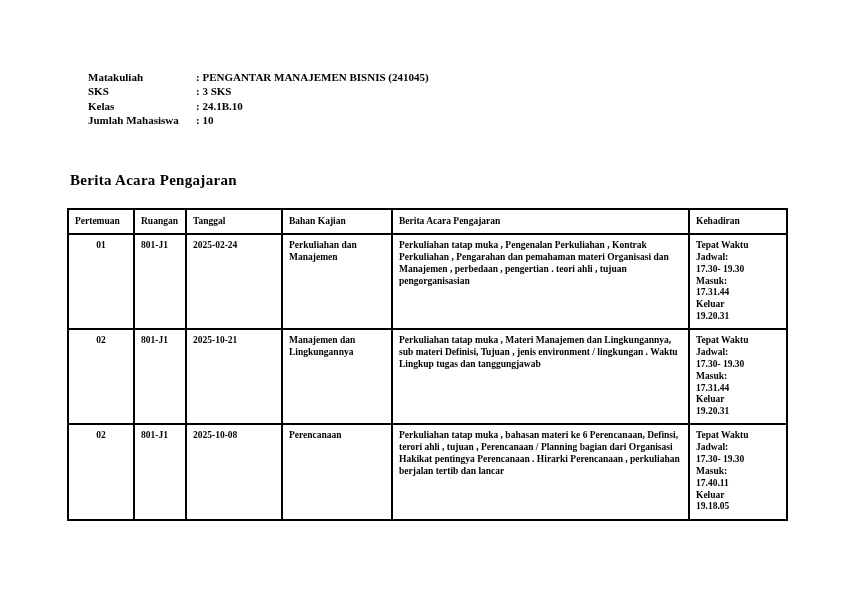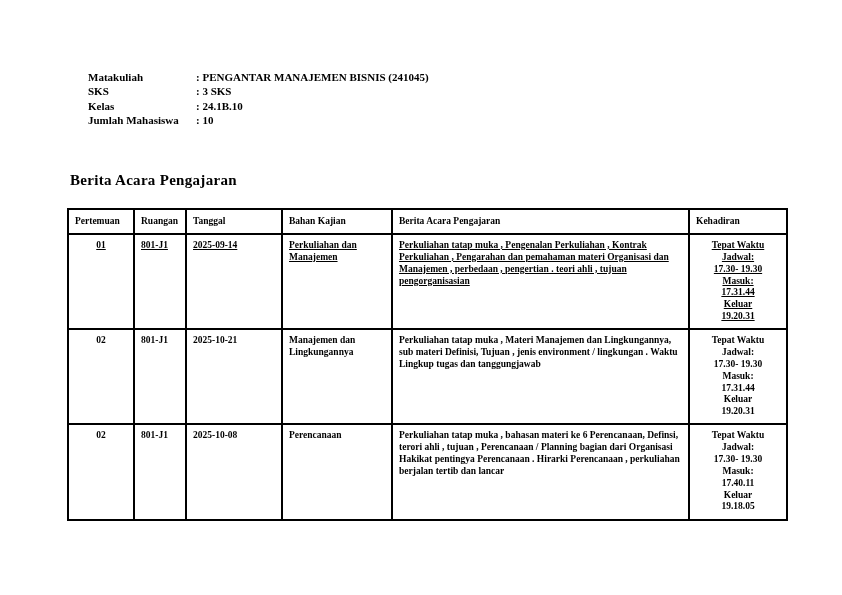--- a/index.html
+++ b/index.html
@@ -48,25 +48,25 @@
     font-size: 9.5px;
     font-weight: 700;
     line-height: 1.25;
     overflow: hidden;
   }
   .baa-table th {
     text-align: left;
     height: 18px;
     padding-top: 6px;
   }
-  .baa-table tr.r1 td { height: 93px; text-decoration: underline; }
+  .baa-table tr.r1 td { height: 93px; }
   .baa-table tr.r2 td { height: 90px; }
   .baa-table tr.r3 td { height: 96px; }
   .cell-center { text-align: center; }
-  .pre { white-space: pre-line; text-align: center; }
+  .pre { white-space: pre-line; }
 </style>
 </head>
 <body>
 
 <div class="info-block">
   <div class="info-row">
     <span class="info-label">Matakuliah</span>
     <span class="info-value">: PENGANTAR MANAJEMEN BISNIS (241045)</span>
   </div>
   <div class="info-row">
@@ -101,21 +101,21 @@
       <th>Tanggal</th>
       <th>Bahan Kajian</th>
       <th>Berita Acara Pengajaran</th>
       <th>Kehadiran</th>
     </tr>
   </thead>
   <tbody>
     <tr class="r1">
       <td class="cell-center">01</td>
       <td>801-J1</td>
-      <td>2025-09-14</td>
+      <td>2025-02-24</td>
       <td>Perkuliahan dan Manajemen</td>
       <td>Perkuliahan tatap muka , Pengenalan Perkuliahan , Kontrak Perkuliahan , Pengarahan dan pemahaman materi Organisasi dan Manajemen , perbedaan , pengertian . teori ahli , tujuan pengorganisasian</td>
       <td class="pre">Tepat Waktu
 Jadwal:
 17.30- 19.30
 Masuk:
 17.31.44
 Keluar
 19.20.31</td>
     </tr>

